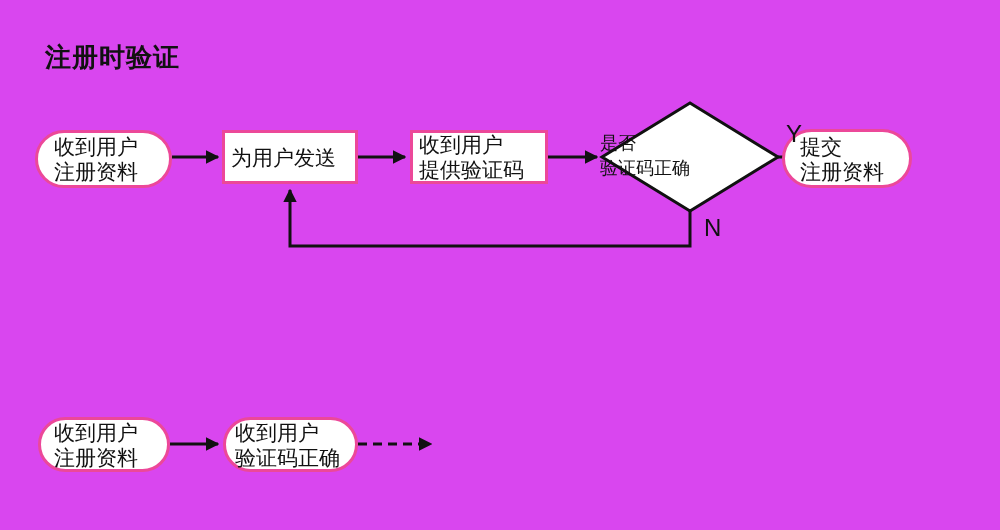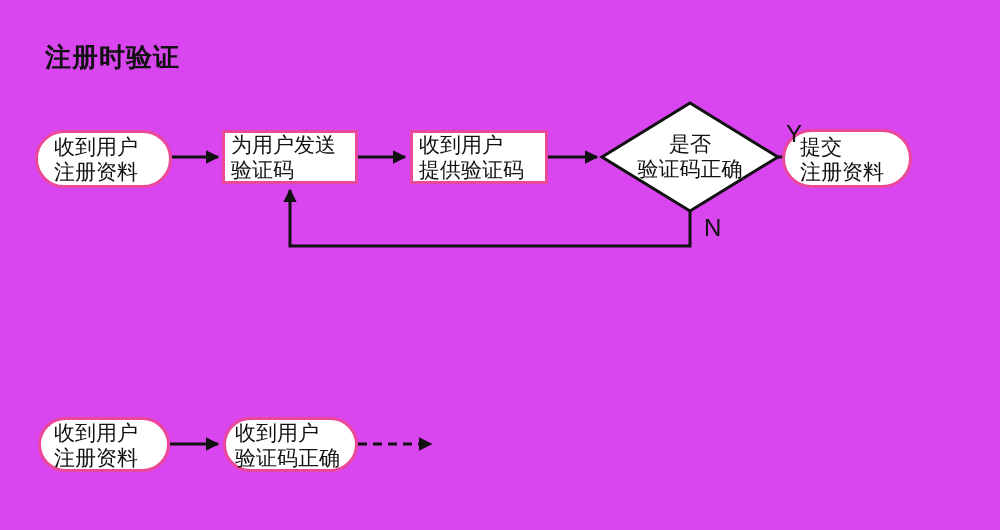--- a/index.html
+++ b/index.html
@@ -49,23 +49,23 @@
     flex-direction: column;
     justify-content: center;
     font-size: 21px;
     line-height: 25px;
     white-space: nowrap;
   }
   .stadium { border-radius: 30px; }
   .dashed { border-style: dashed; }
   .diamond-text {
     position: absolute;
-    font-size: 21px;
+    font-size: 18px;
     line-height: 25px;
-    text-align: center;
+    text-align: left;
     white-space: nowrap;
   }
   .edge-label {
     position: absolute;
     font-size: 24px;
     line-height: 24px;
   }
 </style>
 </head>
 <body>
@@ -92,21 +92,20 @@
 
   <div class="section-title" style="left:45px; top:40px;">注册时验证</div>
 
   <div class="node stadium" style="left:35px; top:130px; width:137px; height:58px; padding-left:16px;">
     <div>收到用户</div>
     <div>注册资料</div>
   </div>
 
   <div class="node" style="left:222px; top:130px; width:136px; height:54px; padding-left:6px;">
     <div>为用户发送</div>
-    <div>验证码</div>
   </div>
 
   <div class="node" style="left:410px; top:130px; width:138px; height:54px; padding-left:6px;">
     <div>收到用户</div>
     <div>提供验证码</div>
   </div>
 
   <div class="diamond-text" style="left:600px; top:131px; width:180px;">
     <div>是否</div>
     <div>验证码正确</div>

